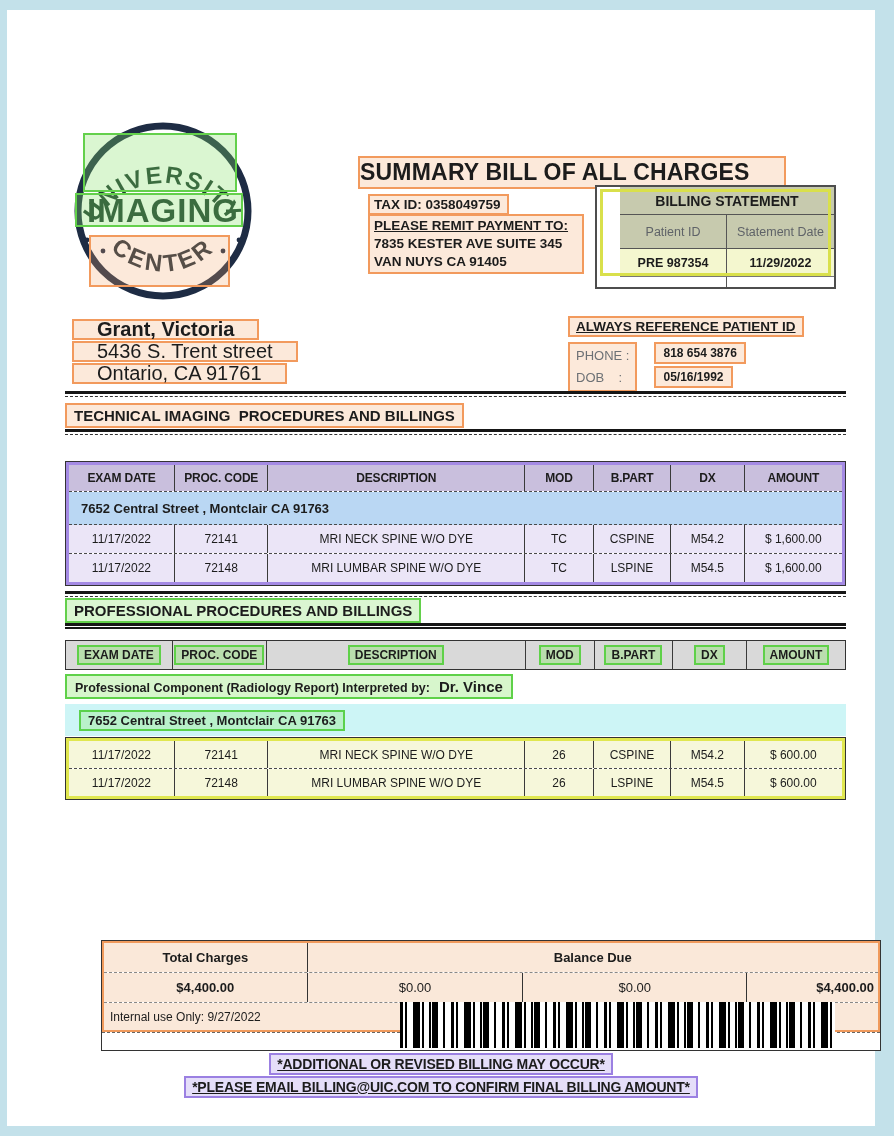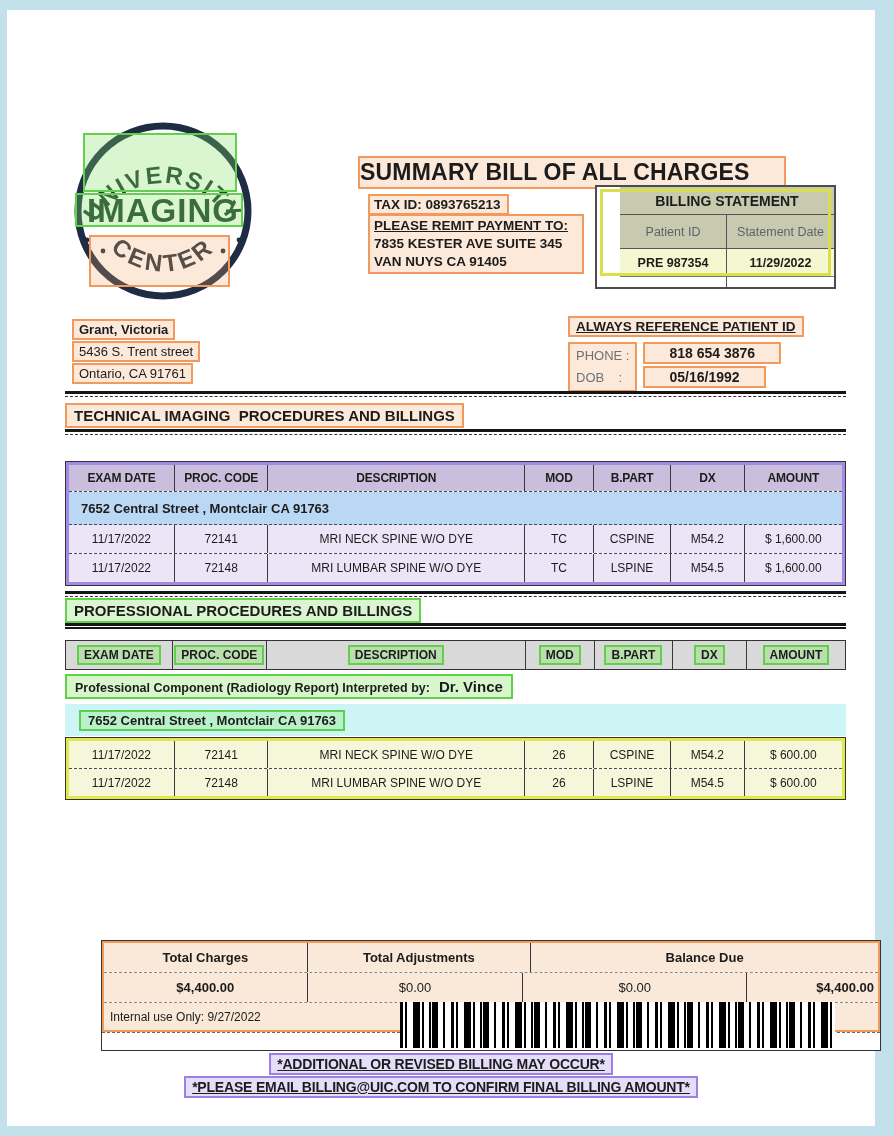--- a/index.html
+++ b/index.html
@@ -34,25 +34,25 @@
   .bs-vals { height:28px; display:flex; background:#f4f7cf; border-bottom:1px solid #777; }
   .bs-cell { width:50%; display:flex; align-items:center; justify-content:center; }
   .bs-cell:first-child { border-right:1px solid #555; }
   .bs-labels .bs-cell { font-size:12.5px; color:#5f6368; }
   .bs-vals .bs-cell { font-size:12.5px; font-weight:bold; }
   .bs-tail { height:10px; display:flex; }
   .bs-tail div { width:50%; border-right:1px solid #555; }
   .bs-yellowbox { position:absolute; left:3px; top:2px; right:3px; bottom:11px; border:3px solid #d9e04b; pointer-events:none; }
 
   
-  .pat-line { font-size:13px; padding:0 5px; line-height:17px; white-space:nowrap; }
+  .pat-line { font-size:20px; padding:0 23px; line-height:17px; white-space:nowrap; }
   .ref-head { left:561px; top:306px; font-size:13.5px; font-weight:bold; text-decoration:underline; padding:1px 6px; }
-  .ref-rows { left:561px; top:332px; display:flex; gap:6px; }
+  .ref-rows { left:561px; top:332px; display:flex; gap:17px; }
   .ref-labels { font-size:13px; color:#6d7175; line-height:22px; padding:1px 6px; }
-  .ref-vals .val { font-size:14px; font-weight:bold; line-height:16px; padding:1px 24px; margin-bottom:2px; display:inline-block; }
+  .ref-vals .val { font-size:12px; font-weight:bold; line-height:16px; padding:1px 7px; margin-bottom:2px; display:inline-block; }
 
   
   .sep { height:6px; border-top:3px solid #161616; border-bottom:1px dashed #333; }
   .sep2 { height:6px; border-top:3px solid #161616; border-bottom:2px solid #161616; }
 
   .sec-head { font-size:15px; font-weight:bold; padding:2px 7px; white-space:pre; }
   .sub1 { left:83px; top:426px; font-size:13px; padding:1px 7px; }
 
   
   .trow { display:flex; width:100%; border-bottom:1px dashed #4a4a4a; }
@@ -137,21 +137,21 @@
         <circle cx="35" cy="133" r="2.4" fill="#1e2c44"></circle>
           <circle cx="155" cy="133" r="2.4" fill="#1e2c44"></circle>
       </svg>
       <div class="ov ann-green" style="left:15px; top:15px;  width:154px; height:59px;"></div>
       <div class="ov ann-green" style="left:7px;  top:75px;  width:168px; height:34px;"></div>
       <div class="ov ann-orange" style="left:21px; top:117px; width:141px; height:52px;"></div>
     </div>
 
     <div class="abs title ann-orange">SUMMARY BILL OF ALL CHARGES</div>
 
-    <div class="abs taxid ann-orange">TAX ID: 0893765213</div>
+    <div class="abs taxid ann-orange">TAX ID: 0358049759</div>
     <div class="abs remit ann-orange">
       <div class="u">PLEASE REMIT PAYMENT TO:</div>
       <div>7835 KESTER AVE SUITE 345</div>
       <div>VAN NUYS CA 91405</div>
     </div>
 
     <div class="abs bstable">
       <div class="bs-head">BILLING STATEMENT</div>
       <div class="bs-labels">
         <div class="bs-cell">Patient ID</div>
@@ -281,21 +281,20 @@
           <div class="tcell c5">M54.5</div>
           <div class="tcell c6">$ 600.00</div>
         </div>
       </div>
     </div>
 
     <div class="abs tot-outer">
       <div class="tot-orange">
         <div class="totrow tot-hdr">
           <div class="totcell tc0">Total Charges</div>
-          <div class="totcell tc2">Total Adjustments</div>
           <div class="totcell tc3">Balance Due</div>
         </div>
         <div class="totrow tot-val">
           <div class="totcell tc0 bold">$4,400.00</div>
           <div class="totcell tc1">$0.00</div>
           <div class="totcell tc2">$0.00</div>
           <div class="totcell tc3 bold" style="justify-content:flex-end; padding-right:4px;">$4,400.00</div>
         </div>
         <div class="tot-int">Internal use Only: 9/27/2022</div>
       </div>

